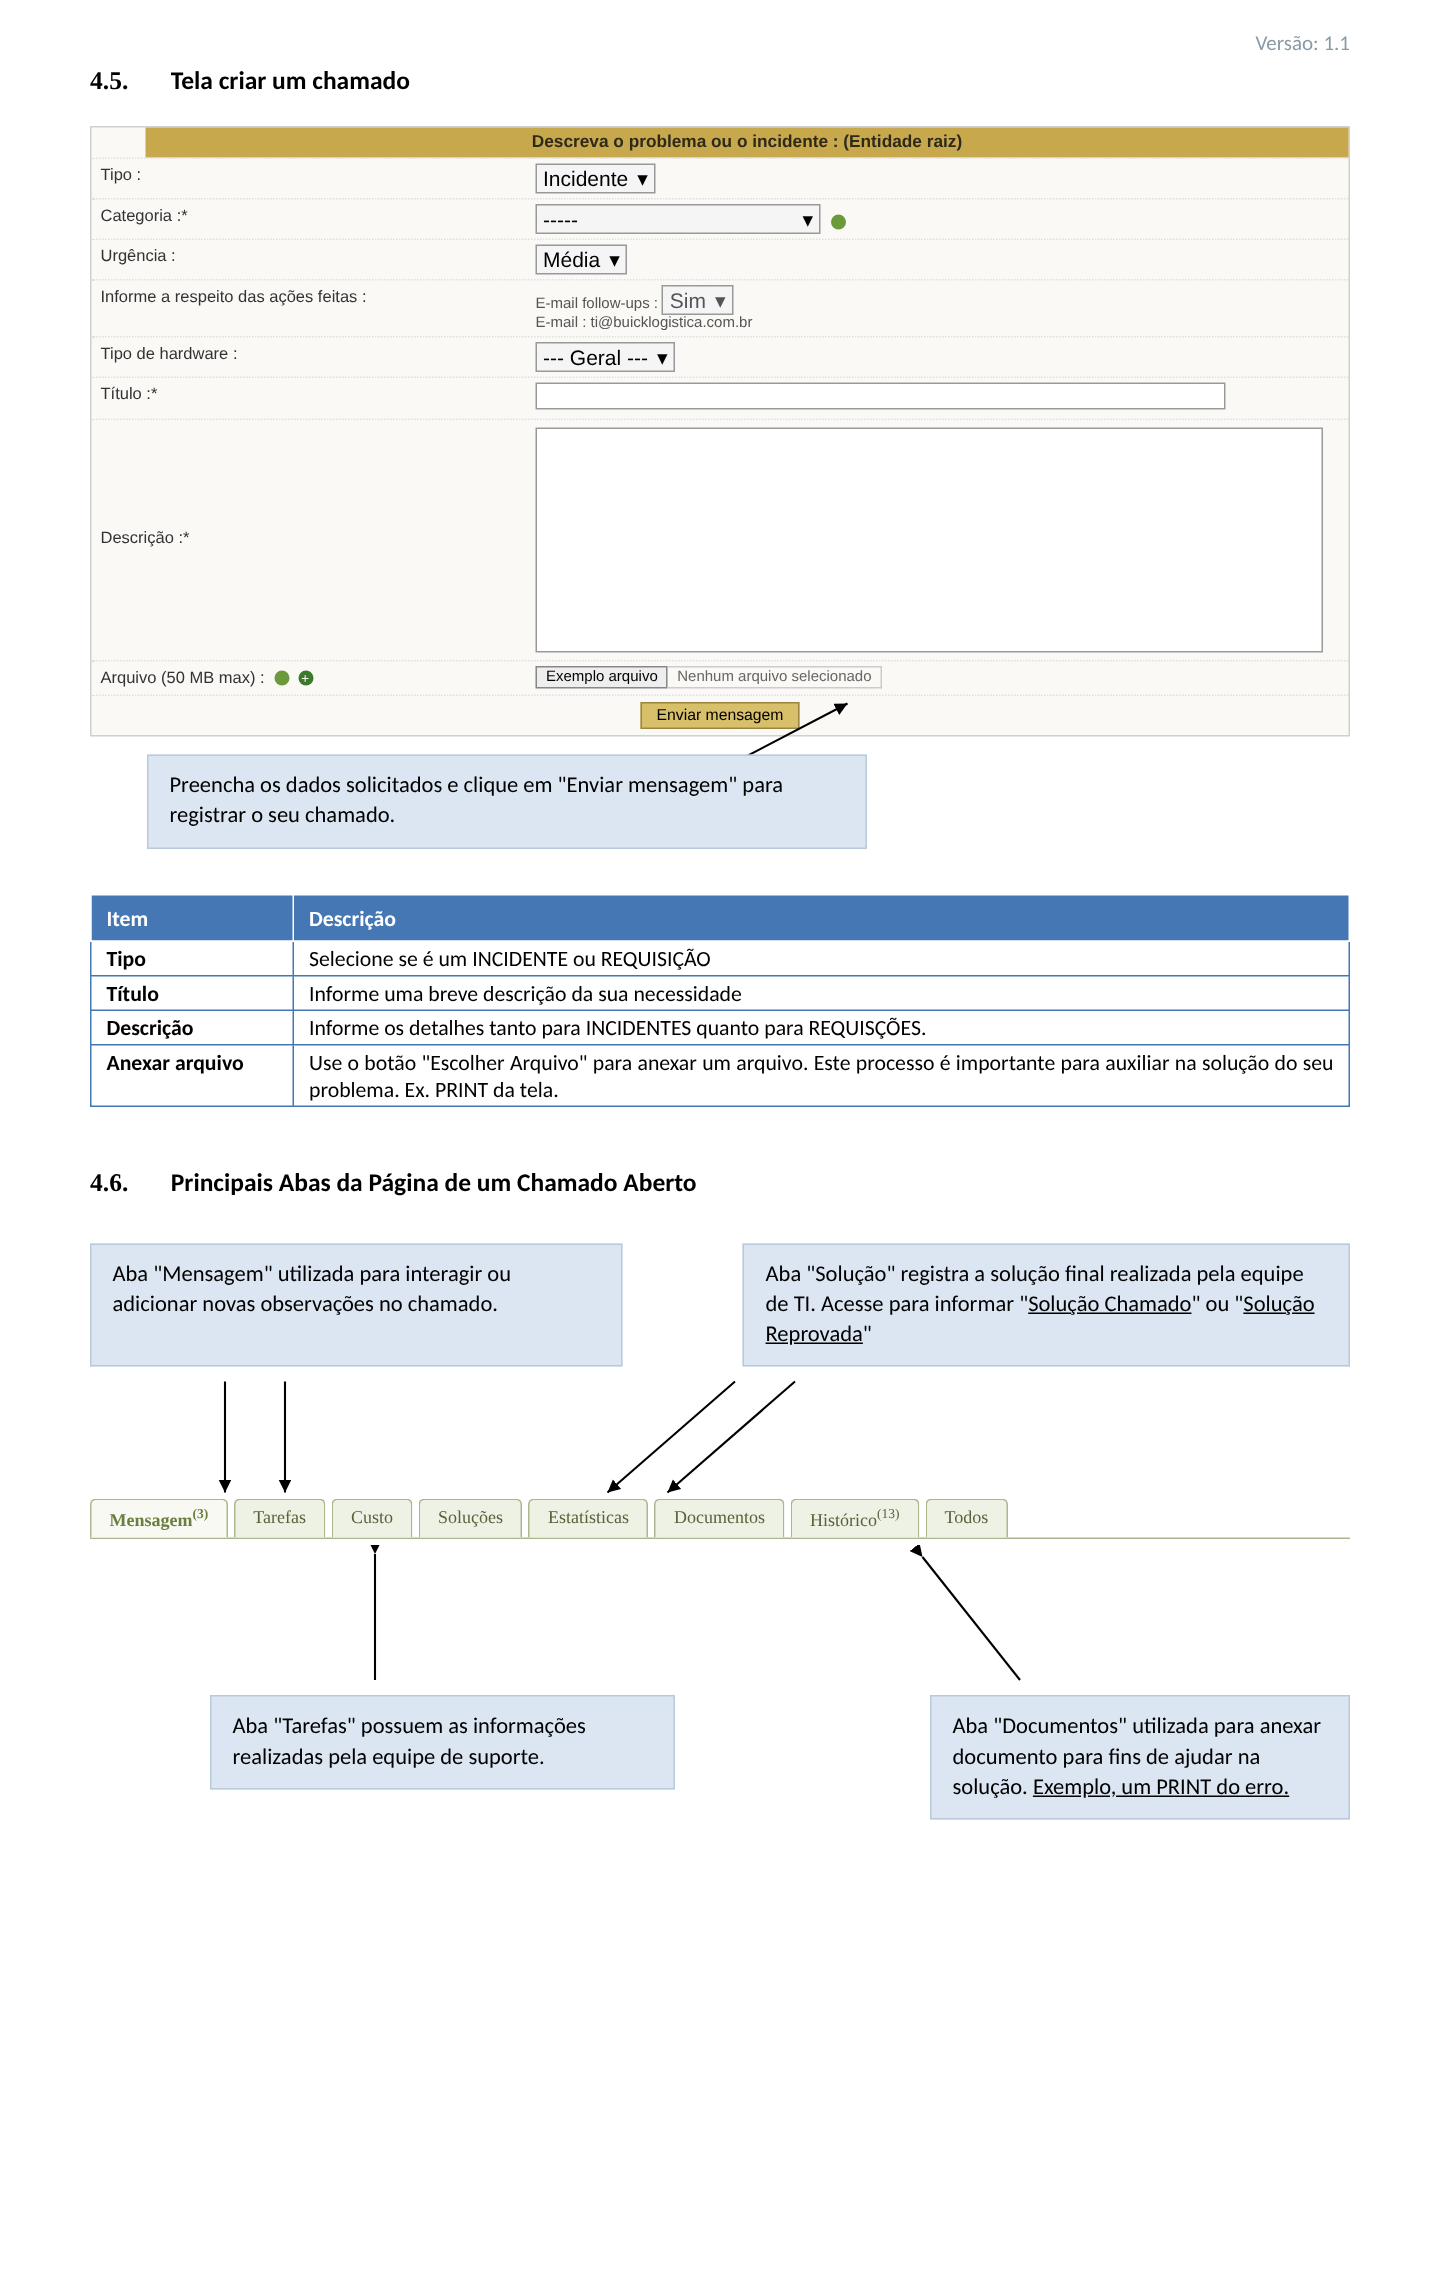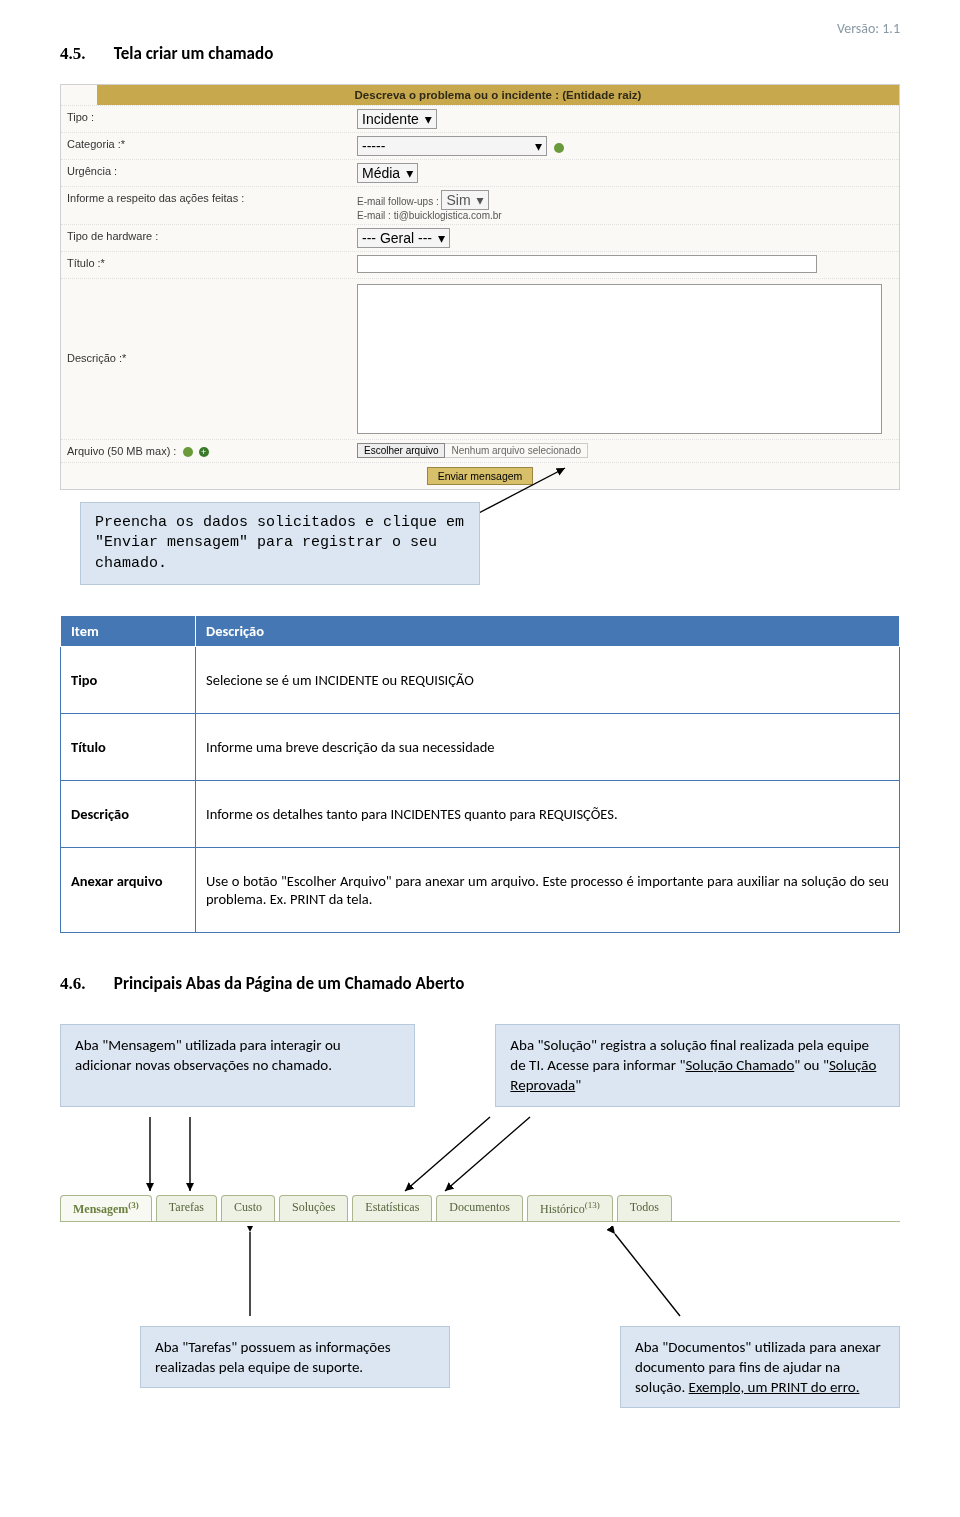--- a/index.html
+++ b/index.html
@@ -130,21 +130,21 @@
   }
 
   
   .callout {
     background: #dbe6f2;
     border: 1px solid #b9c9dc;
     padding: 10px 14px;
     font-size: 15px;
     line-height: 1.35;
   }
-  .callout1 { width: 400px; margin: 12px 0 30px 20px; position: relative; font-family: Liberation Mono, monospace; }
+  .callout1 { width: 480px; margin: 12px 0 30px 38px; position: relative; }
 
   
   .arrow-holder { position: relative; height: 0; }
   .arrow-abs { position: absolute; }
 
   
   .def-table {
     width: 100%;
     border-collapse: collapse;
     margin: 20px 0 40px 0;
@@ -153,21 +153,21 @@
   .def-table th {
     background: #4477b3;
     color: #fff;
     text-align: left;
     padding: 6px 10px;
     border: 1px solid #fff;
     font-weight: bold;
   }
   .def-table td {
     border: 1px solid #4477b3;
-    padding: 24px 10px;
+    padding: 2px 10px;
     vertical-align: top;
   }
   .def-table td.k {
     width: 135px;
     font-weight: bold;
   }
   .def-table td.v { text-align: justify; }
 
   
   .tabs-area {
@@ -308,21 +308,21 @@
       </div>
   </div>
 
   <div class="glpi-row file-row">
     <div class="lbl">
       <span>Arquivo (50 MB max) :</span>
       <span class="icon-dot">●</span>
       <span class="icon-plus">+</span>
     </div>
     <div class="val">
-      <span class="file-btn">Escolher arquivo</span><span class="file-status">Nenhum arquivo selecionado</span>
+      <span class="file-btn">Exemplo arquivo</span><span class="file-status">Nenhum arquivo selecionado</span>
     </div>
   </div>
 
   <div class="send-wrap">
     <span class="send-btn">Enviar mensagem</span>
   </div>
 </div>
 
 <div class="arrow-holder">
   <svg class="arrow-abs" style="left:410px; top:-40px" width="110" height="60">

